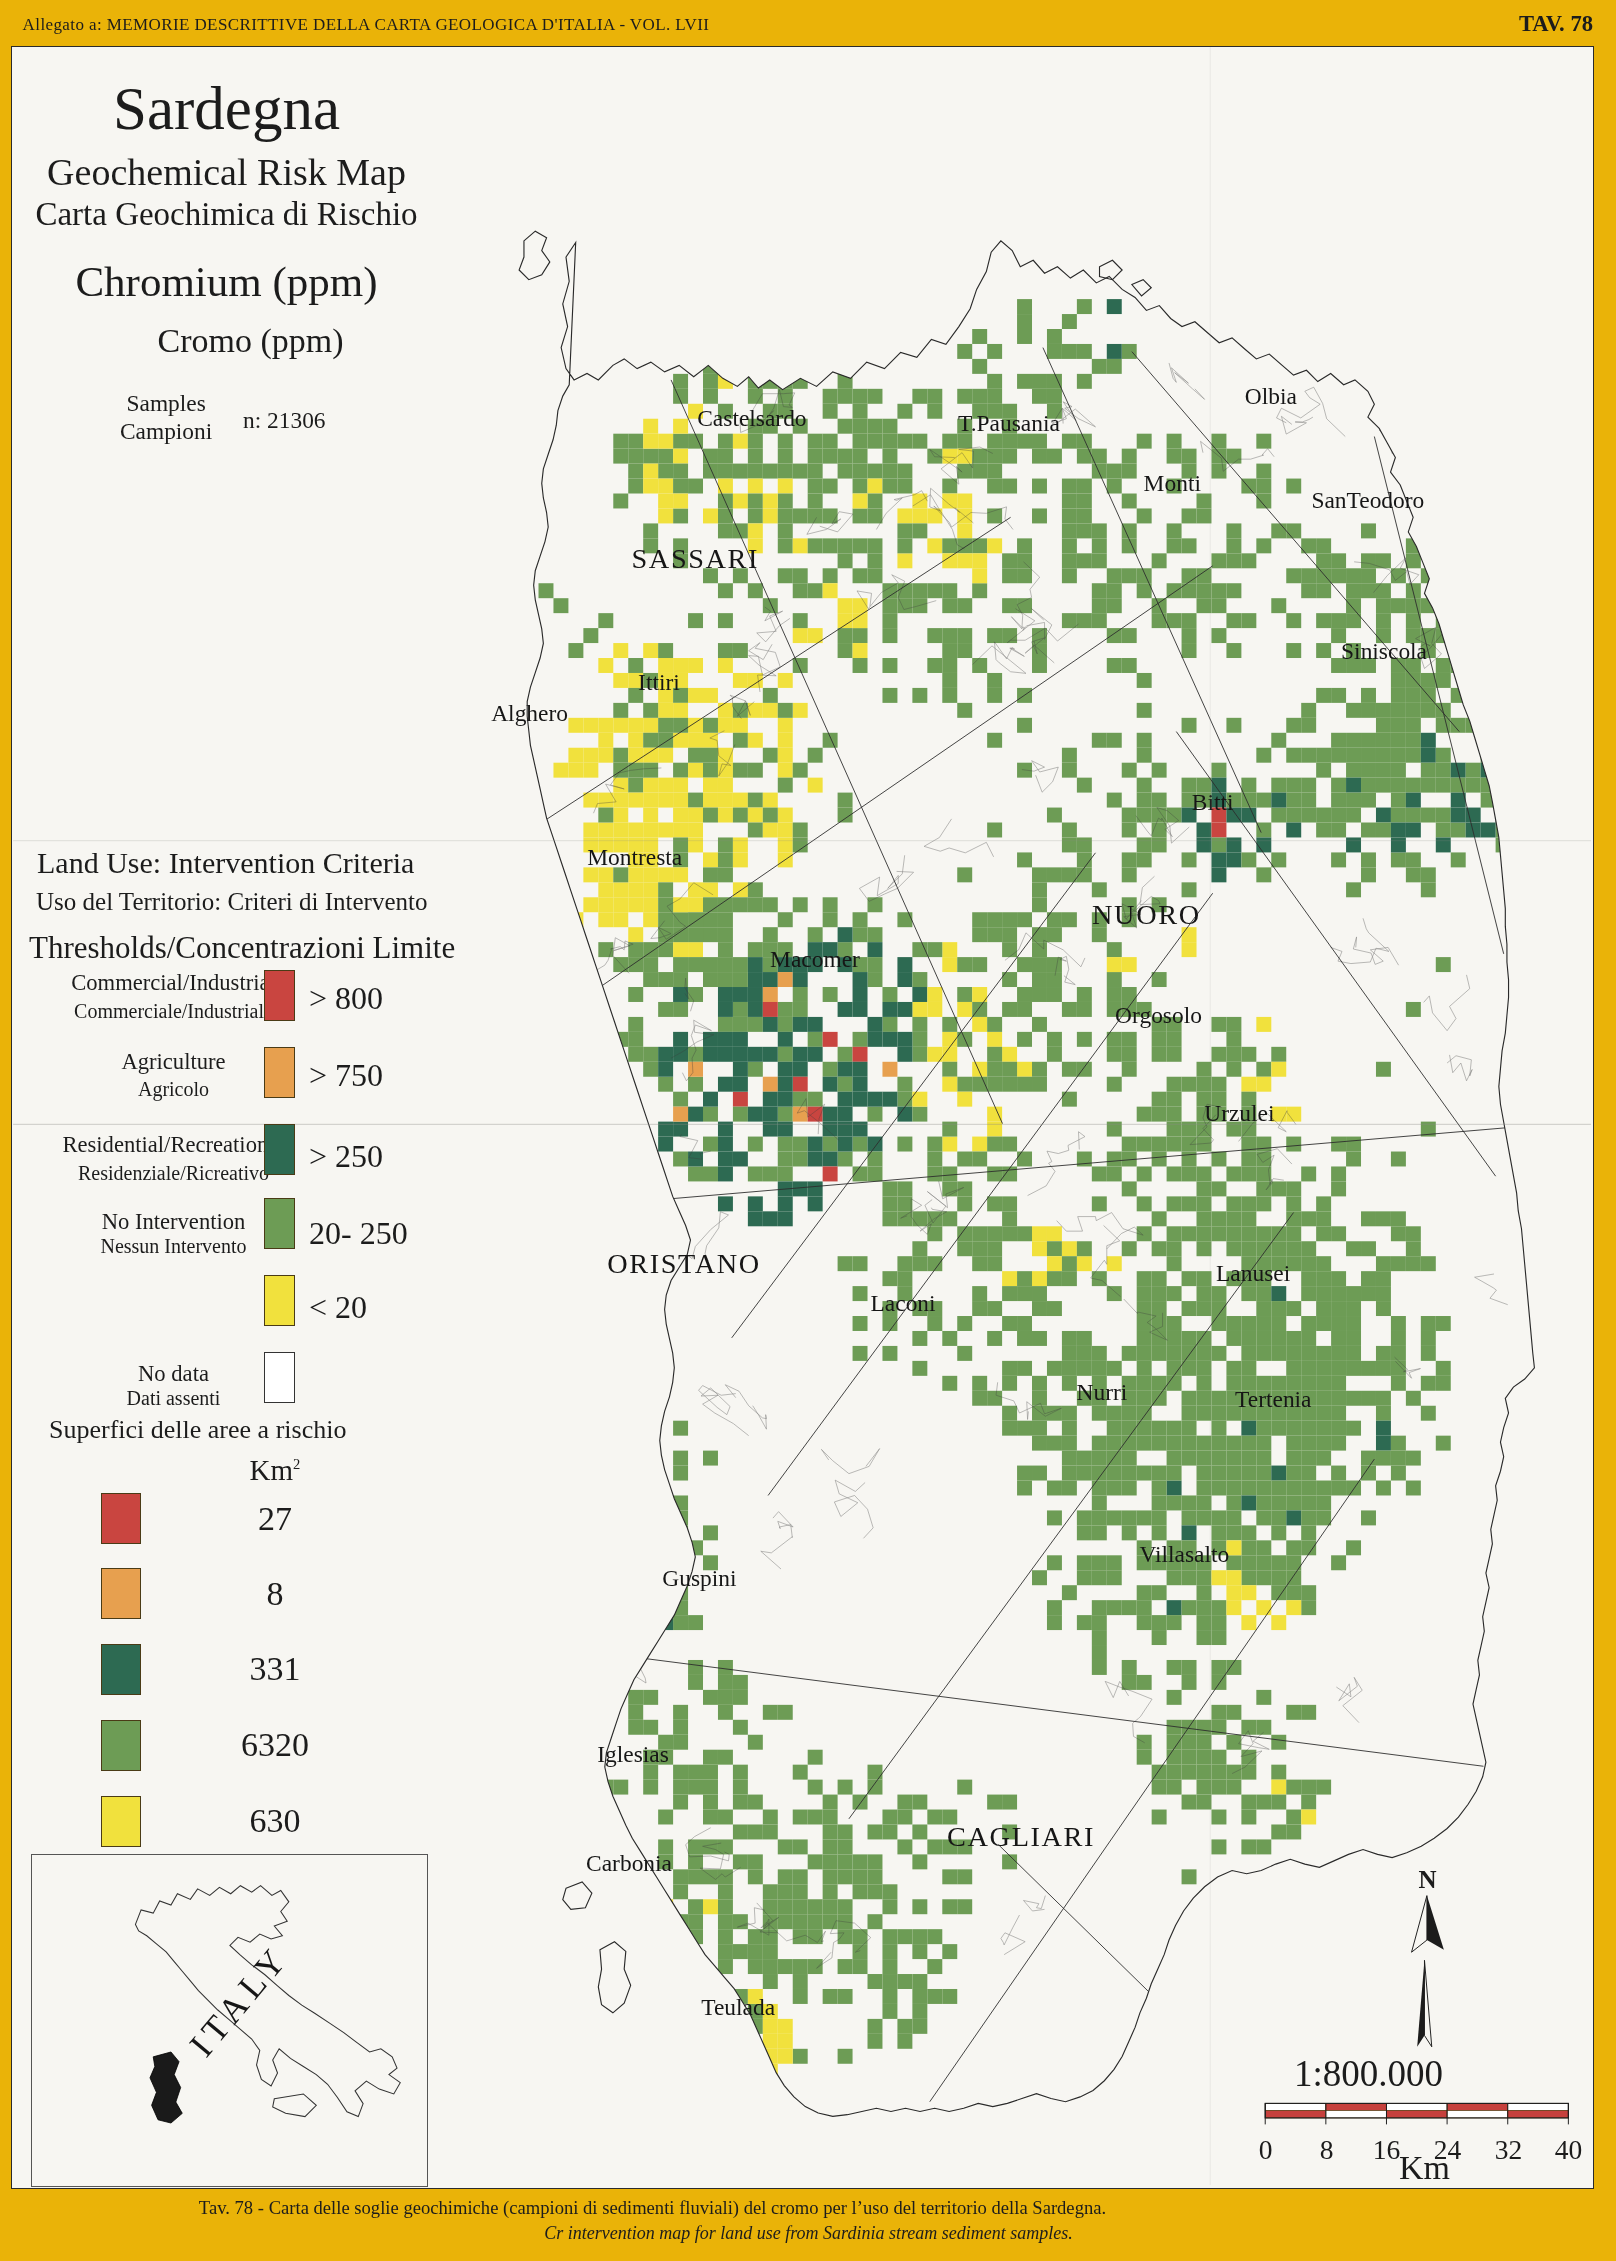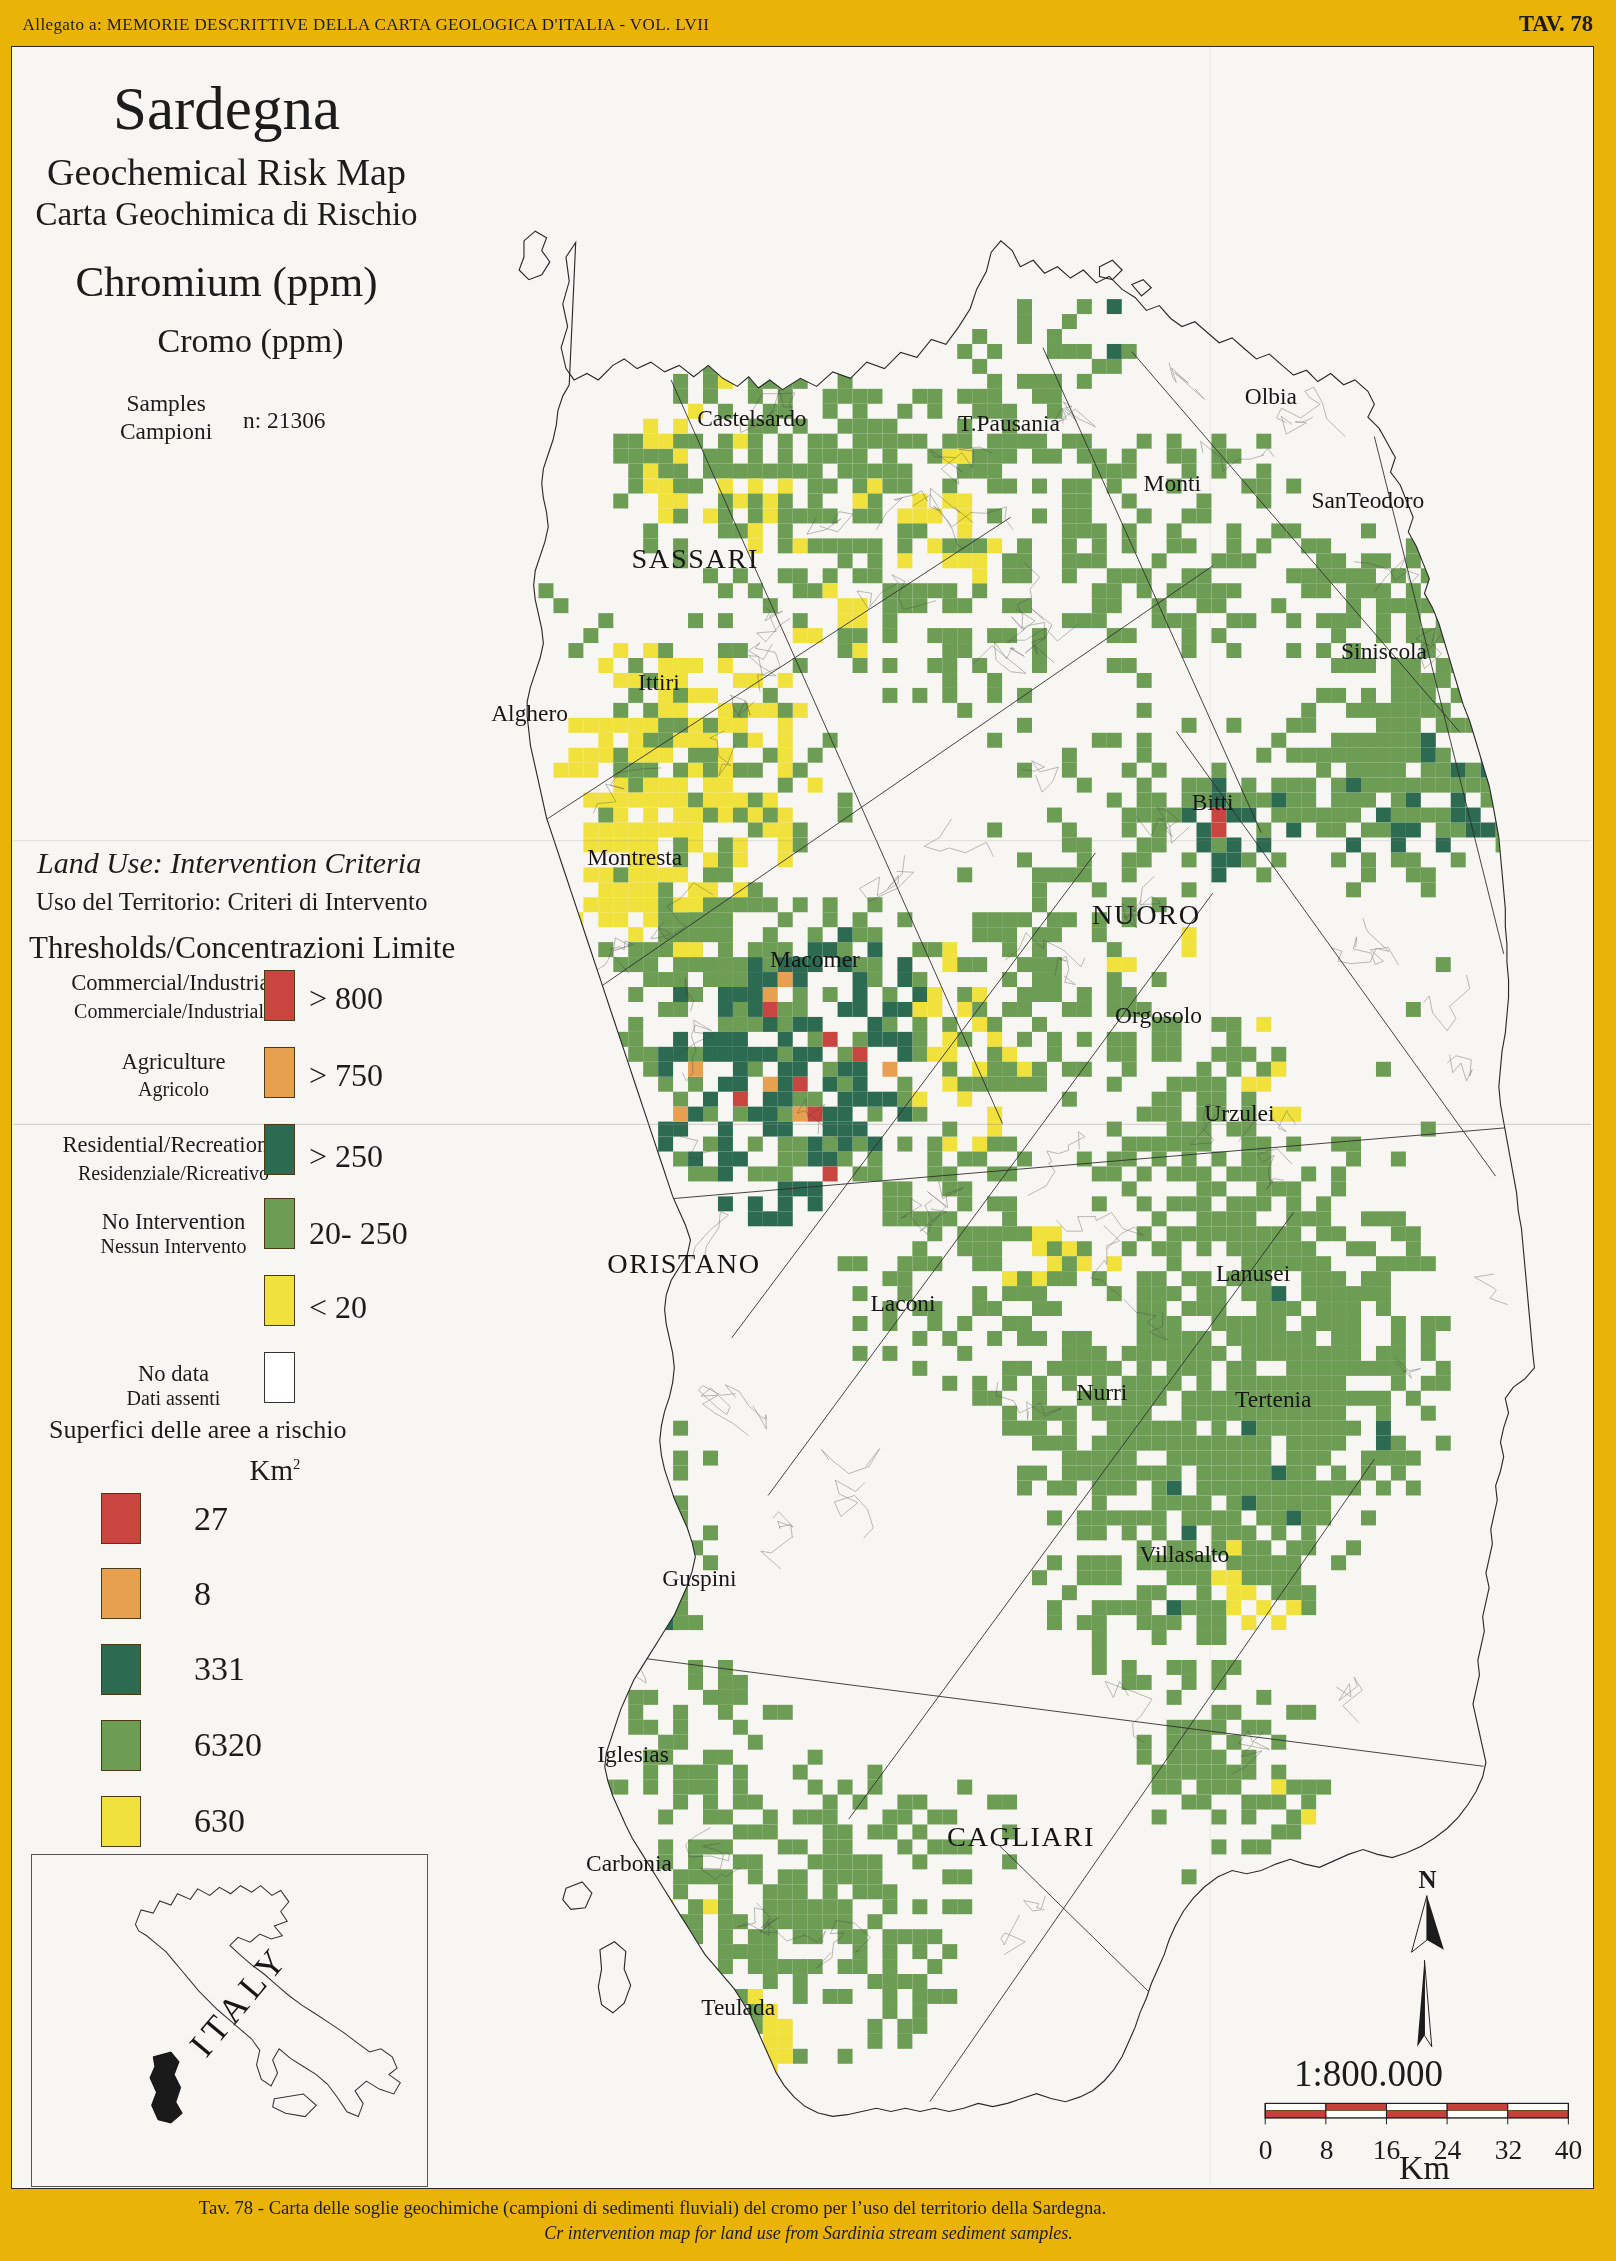--- a/index.html
+++ b/index.html
@@ -10,33 +10,33 @@
   #panel{left:11.3px;top:46px;width:1581px;height:2141px;border:1.6px solid #2b2b2b;background:#f7f6f2;}
   #hdr-left{left:22.6px;top:14.6px;font-size:17px;letter-spacing:0.4px;}
   #hdr-right{left:1447px;top:11.3px;width:146px;font-size:22.6px;font-weight:bold;text-align:right;}
   .t-main{left:0;top:74px;width:453px;font-size:61px;}
   .t-sub-en{left:0;top:150px;width:453px;font-size:38px;}
   .t-sub-it{left:0;top:196px;width:453px;font-size:33px;}
   .t-el-en{left:0;top:257px;width:453px;font-size:43px;}
   .t-el-it{left:0;top:322px;width:453px;font-size:34px;padding-left:24px;}
   #samples-lbl{left:120px;top:390px;font-size:23.4px;line-height:27.5px;text-align:center;}
   #samples-val{left:243px;top:407px;font-size:23.4px;}
-  #lg-h-en{left:37px;top:846px;font-size:30px;font-style:italic;}
+  #lg-h-en{left:37px;top:846px;font-size:30px;}
   #lg-h-it{left:36px;top:888px;font-size:25px;}
   #lg-h-th{left:29px;top:930px;font-size:31px;}
   .lg-row{left:0;top:0;width:453px;height:0;}
   .lg-en{position:absolute;left:24px;width:299px;text-align:center;font-size:22.6px;}
   .lg-it{position:absolute;left:24px;width:299px;text-align:center;font-size:20px;}
   .swatch{position:absolute;width:29px;height:49px;border:0.8px solid #4a3b16;}
   .lg-val{position:absolute;left:309px;width:137px;font-size:32px;}
   #areas-title{left:49px;top:1415px;width:340px;font-size:26px;}
   #areas-unit{left:194px;top:1454px;width:162px;font-size:29px;text-align:center;}
   #areas-unit sup{font-size:14.6px;}
   .ar-swatch{position:absolute;left:101px;width:38px;height:49px;border:0.8px solid #4a3b16;}
-  .ar-val{position:absolute;left:194px;width:162px;font-size:34px;}
+  .ar-val{position:absolute;left:194px;width:162px;font-size:34px;text-align:center;}
   #inset-box{left:31px;top:1854px;width:395px;height:331px;border:1.2px solid #555;background:#f7f6f2;}
   #n-letter{left:1403px;top:1866px;width:49px;font-size:25px;font-weight:bold;text-align:center;}
   #ratio{left:1294px;top:2052px;width:275px;font-size:37px;text-align:left;}
   #km-label{left:1366px;top:2149px;width:117px;font-size:34px;text-align:center;}
   .tick-lbl{position:absolute;width:49px;font-size:27.5px;text-align:center;}
   #cap1{left:0;top:2197px;width:1305px;font-size:18.6px;text-align:center;}
   #cap2{left:0;top:2223px;width:1617px;font-size:18px;font-style:italic;text-align:center;}
   svg{position:absolute;left:0;top:0;pointer-events:none;}
   text{font-family:"Liberation Serif",serif;fill:#161616;}
   .town{font-size:29px;}

